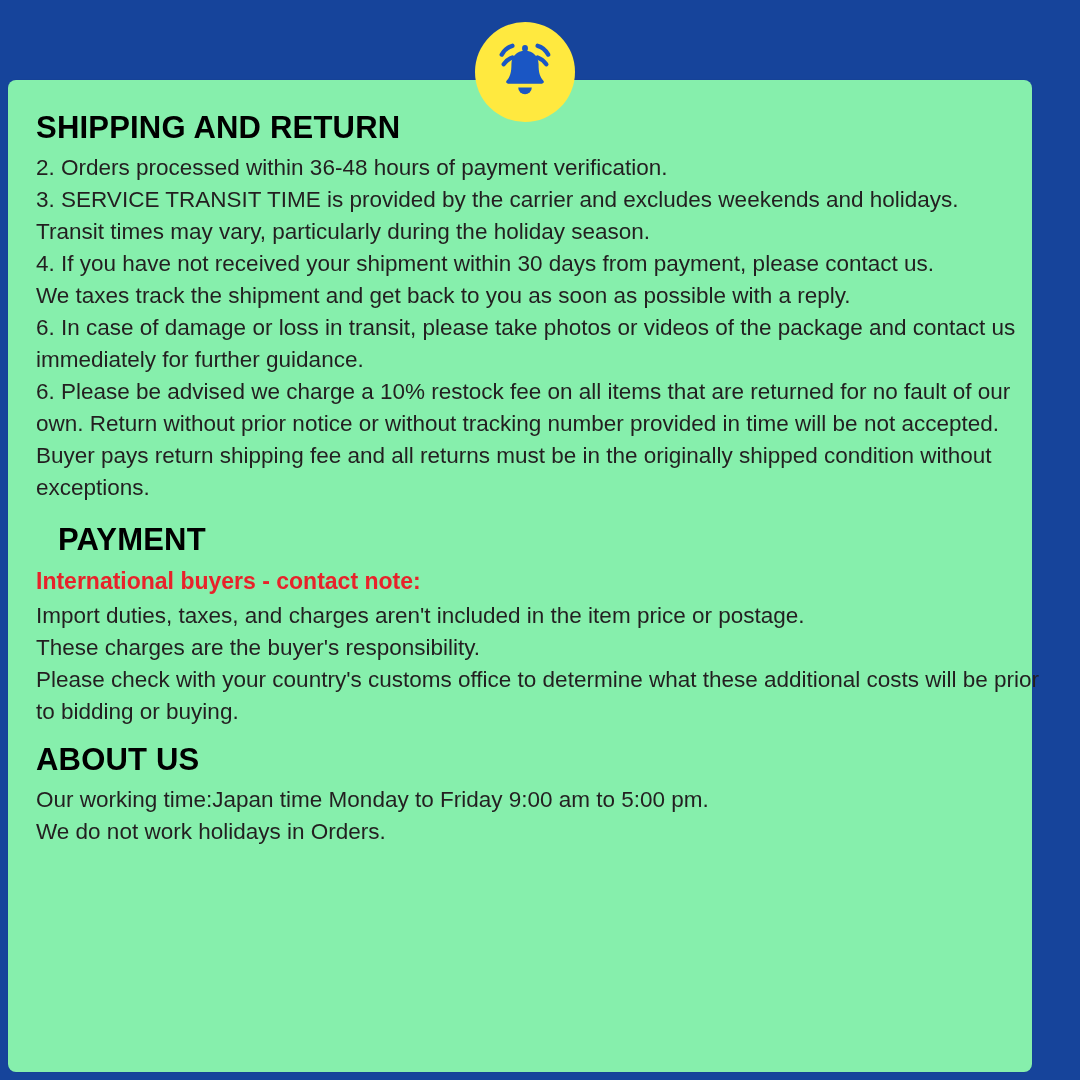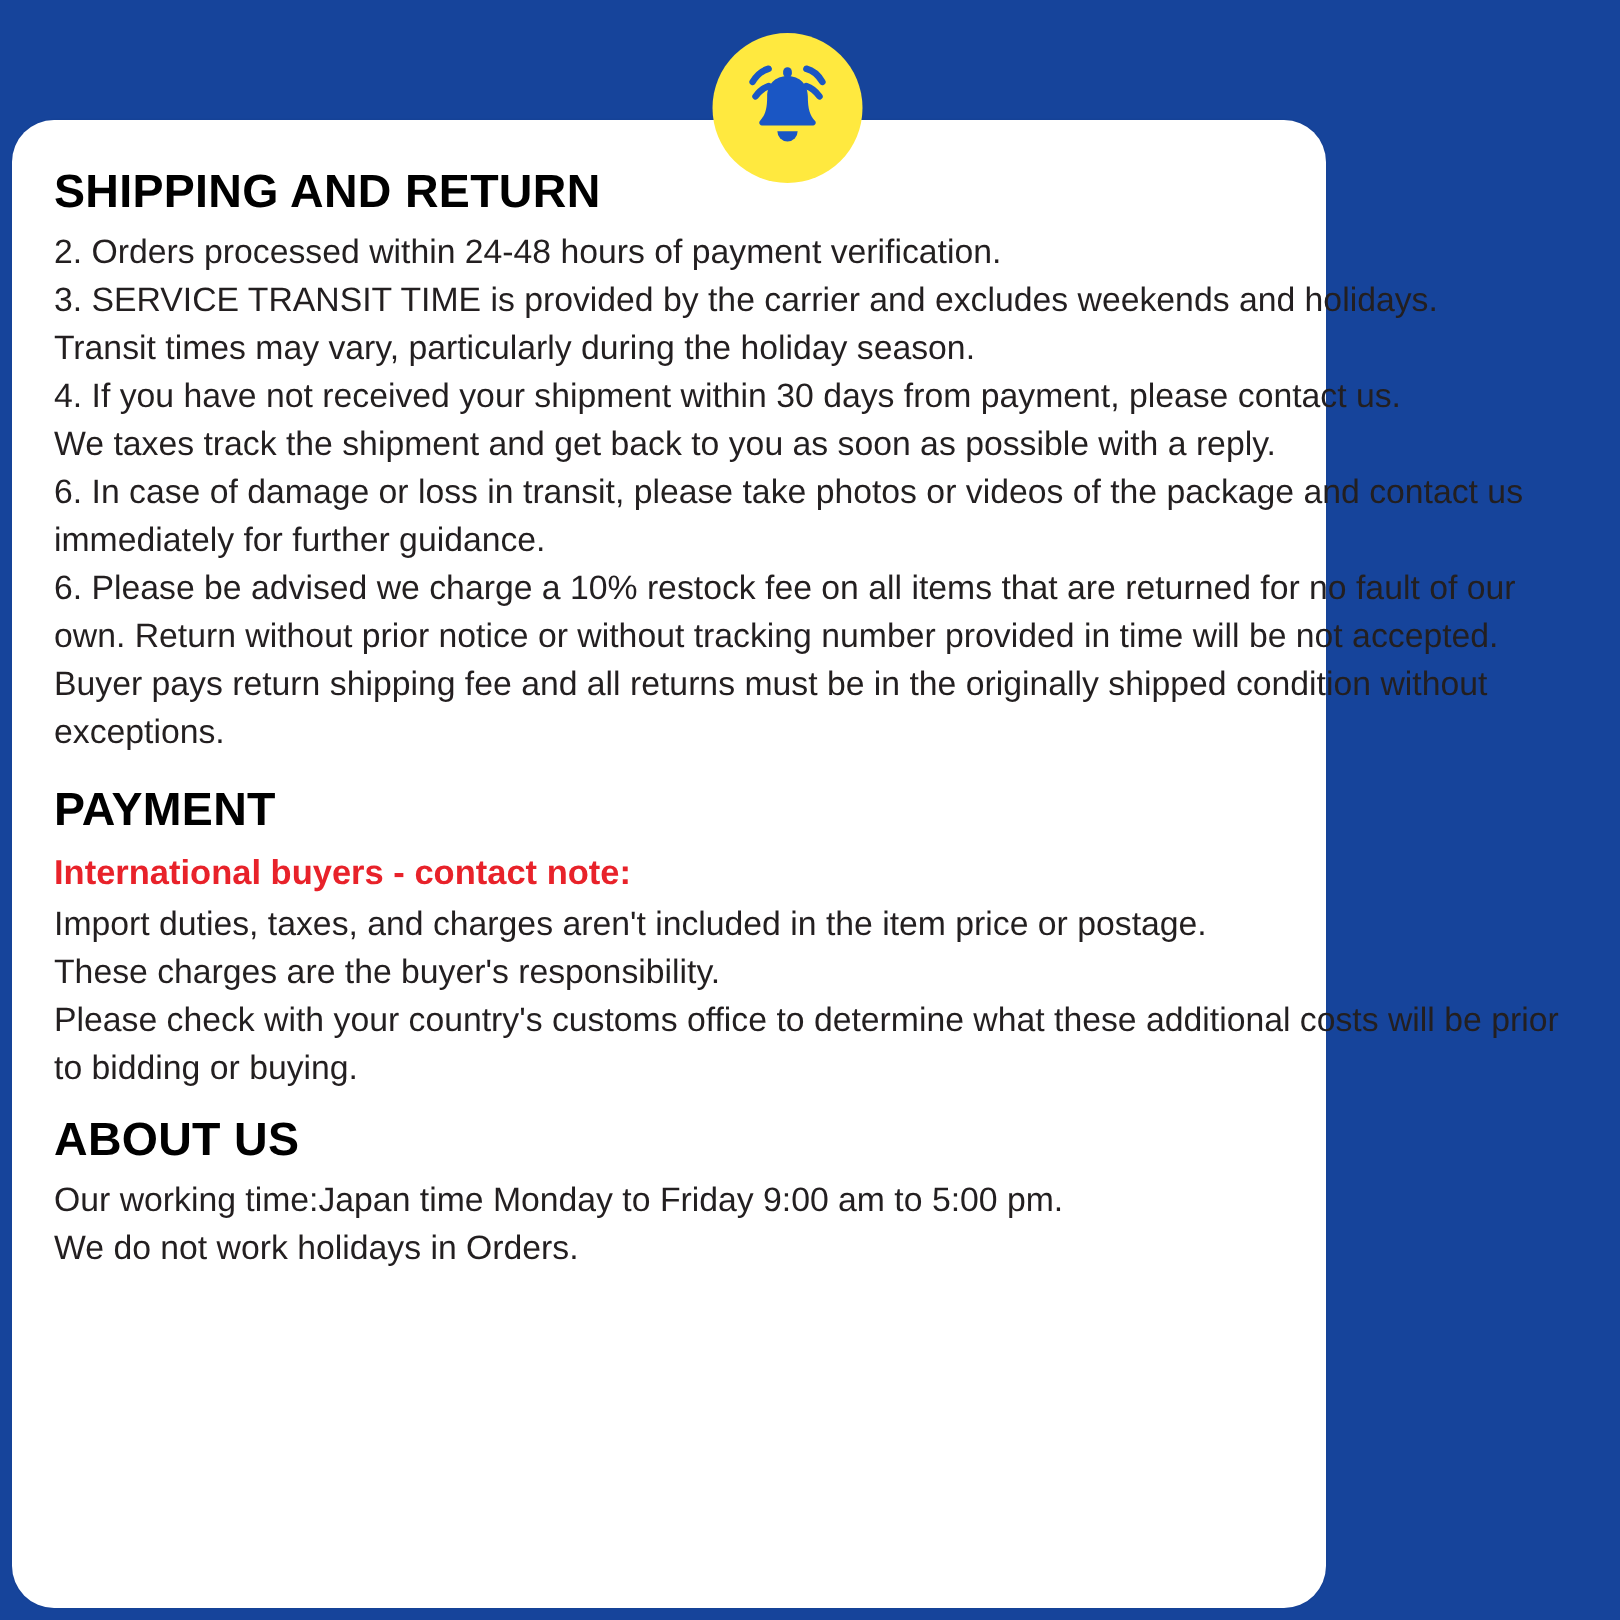--- a/index.html
+++ b/index.html
@@ -20,24 +20,24 @@
     inset: 0;
     background: #16449b;
     display: flex;
     align-items: flex-start;
     justify-content: center;
   }
   .card {
     position: absolute;
     left: 8px;
     top: 80px;
-    width: 876px;
+    width: 1024px;
     height: 992px;
-    background: #ffffff;
-    border-radius: 28px;
+    background: #86efac;
+    border-radius: 8px;
     box-shadow: 0 0 0 1px rgba(0,0,0,0.02);
   }
   .bell-badge {
     position: absolute;
     left: 475px;
     top: 22px;
     width: 100px;
     height: 100px;
     background: #ffe93f;
     border-radius: 50%;
@@ -55,21 +55,21 @@
     padding: 30px 26px 0 28px;
   }
   h2.section-title {
     font-size: 31px;
     font-weight: bold;
     color: #000000;
     margin: 0 0 6px 0;
     letter-spacing: 0.2px;
     font-family: "Liberation Sans", sans-serif;
   }
-  h2.section-title.payment { margin-top: 18px; }
+  h2.section-title.payment { margin-top: 18px; margin-left: 22px; }
   h2.section-title.about { margin-top: 14px; }
   .line {
     font-size: 22.5px;
     line-height: 32px;
     color: #231f20;
     margin: 0;
     font-family: "Liberation Sans", sans-serif;
     white-space: pre-wrap;
   }
   .note-red {
@@ -85,21 +85,21 @@
 </head>
 <body>
 
 <div class="page">
 
   <div class="card">
     <div class="content">
 
       <div class="block">
         <h2 class="section-title">SHIPPING AND RETURN</h2>
-        <p class="line">2. Orders processed within 24-48 hours of payment verification.</p>
+        <p class="line">2. Orders processed within 36-48 hours of payment verification.</p>
         <p class="line">3. SERVICE TRANSIT TIME is provided by the carrier and excludes weekends and holidays.</p>
         <p class="line">Transit times may vary, particularly during the holiday season.</p>
         <p class="line">4. If you have not received your shipment within 30 days from payment, please contact us.</p>
         <p class="line">We taxes track the shipment and get back to you as soon as possible with a reply.</p>
         <p class="line">6. In case of damage or loss in transit, please take photos or videos of the package and contact us immediately for further guidance.</p>
         <p class="line">6. Please be advised we charge a 10% restock fee on all items that are returned for no fault of our own. Return without prior notice or without tracking number provided in time will be not accepted. Buyer pays return shipping fee and all returns must be in the originally shipped condition without exceptions.</p>
       </div>
 
       <div class="block">
         <h2 class="section-title payment">PAYMENT</h2>

